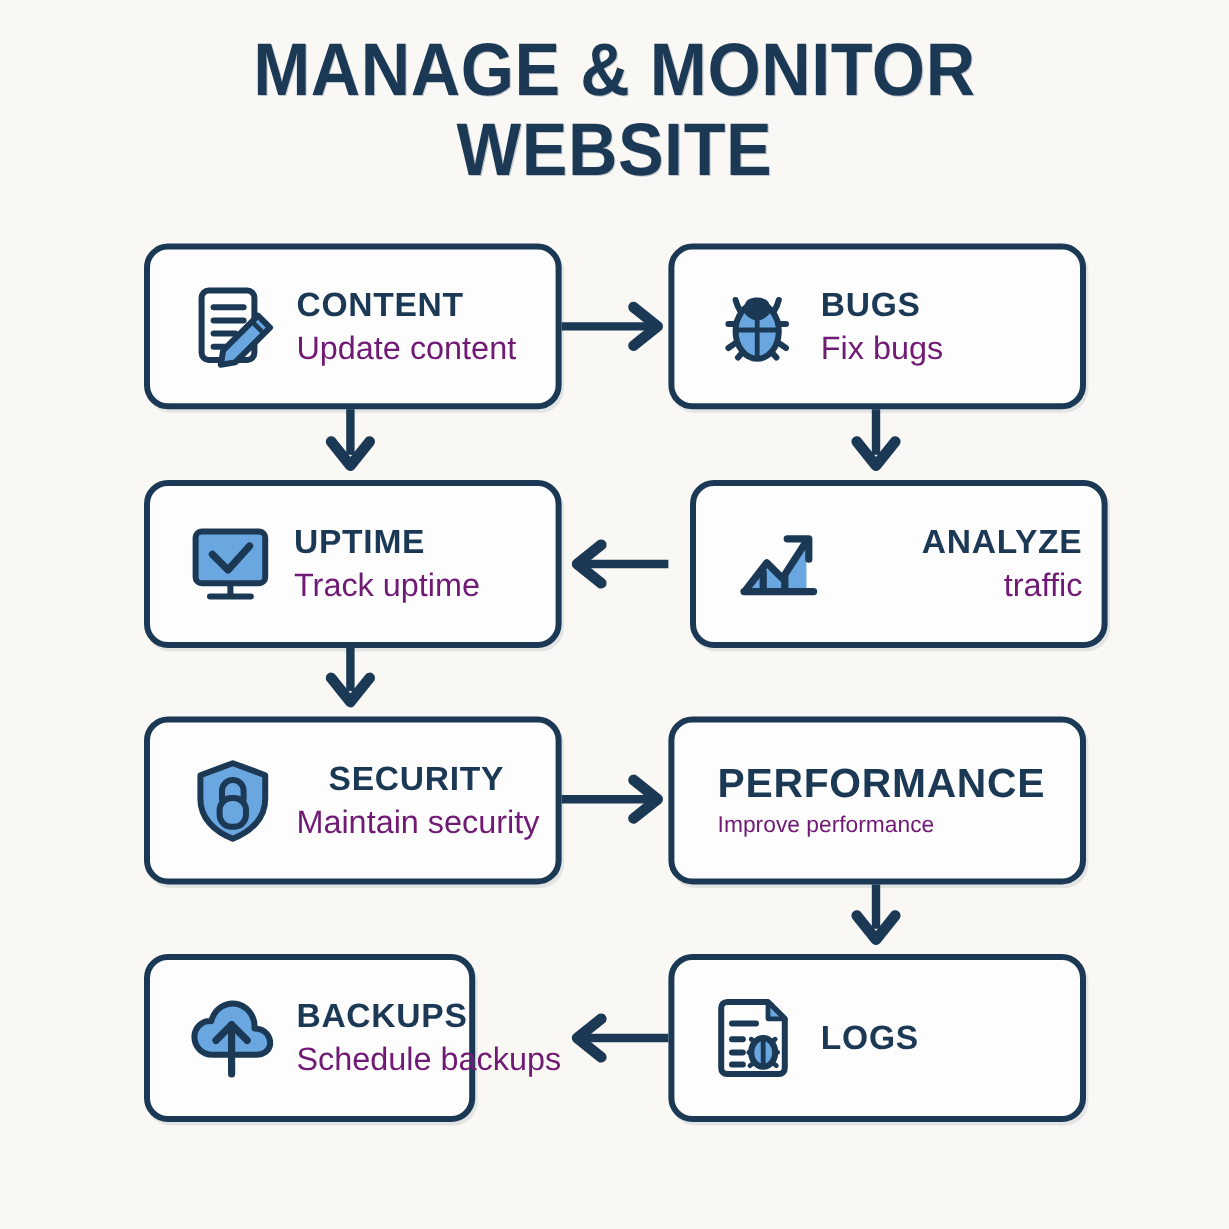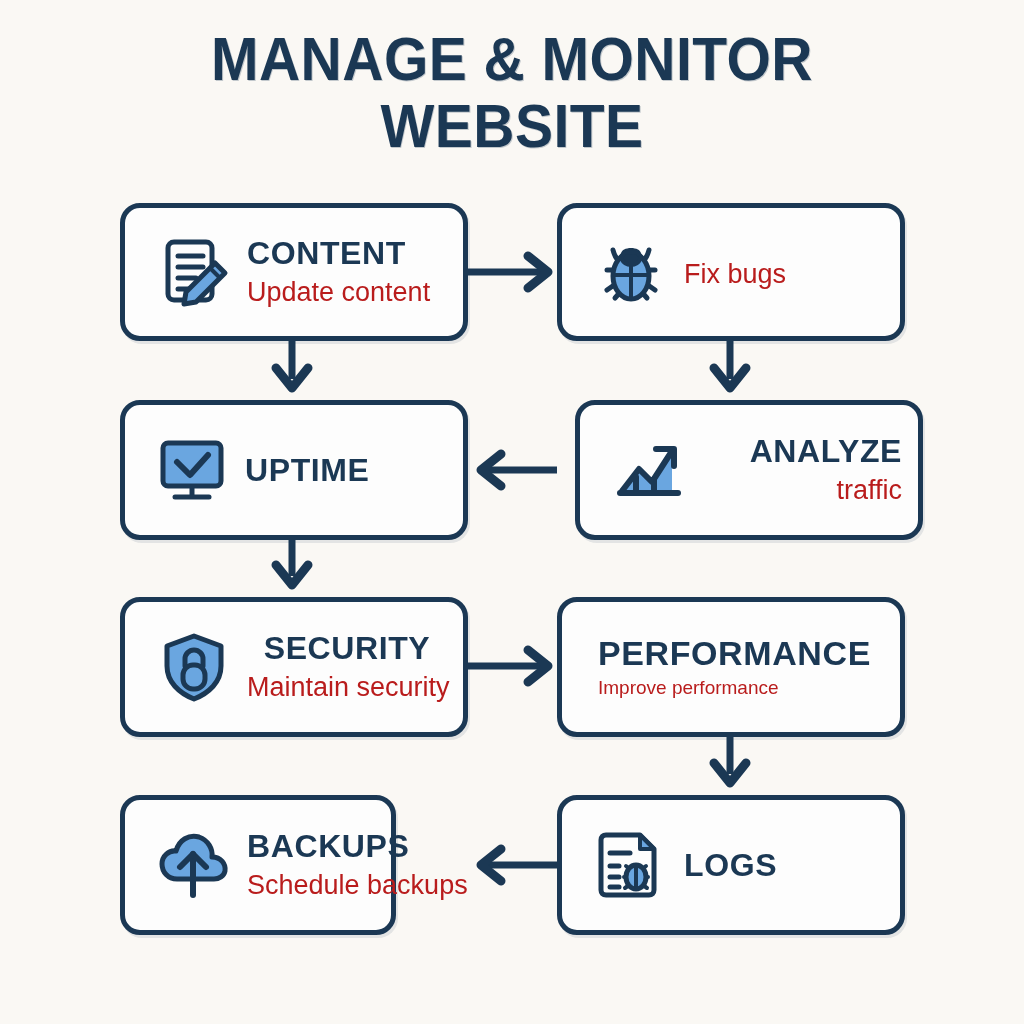--- a/index.html
+++ b/index.html
@@ -79,27 +79,27 @@
     min-width: 0;
     display: flex;
     flex-direction: column;
     justify-content: center;
     overflow: visible;
     white-space: nowrap;
   }
   .node-title {
     color: #1b3854;
     font-weight: 700;
-    font-size: 32px;
+    font-size: 28px;
     letter-spacing: 0.6px;
     line-height: 1.15;
     text-transform: uppercase;
   }
   .node-sub {
-    color: #b91c1c;
+    color: #701a75;
     font-weight: 400;
     font-size: 27px;
     line-height: 1.2;
     margin-top: 4px;
   }
   .node.no-icon { padding-left: 36px; }
   .node.no-icon .node-title { font-size: 34px; }
   .node.no-icon .node-sub { font-size: 19px; }
 
   
@@ -204,35 +204,37 @@
           <path d="M52 62 L45 54"></path>
         </g>
         <path d="M26 18 C26 10 46 10 46 18 Z" fill="#1b3854"></path>
         <ellipse cx="36" cy="40" rx="18" ry="23" fill="#6aa6e0" stroke="#1b3854" stroke-width="5"></ellipse>
         <path d="M26 22 C26 14 46 14 46 22 C44 26 40 29 36 29 C32 29 28 26 26 22 Z" fill="#1b3854" stroke="#1b3854" stroke-width="4"></path>
         <line x1="36" y1="19" x2="36" y2="62" stroke="#1b3854" stroke-width="4"></line>
         <line x1="19" y1="39" x2="53" y2="39" stroke="#1b3854" stroke-width="4"></line>
       </svg>
     </div>
     <div class="node-text">
+      <div class="node-title">BUGS</div>
       <div class="node-sub">Fix bugs</div>
     </div>
   </div>
 
   <div class="node" id="node-uptime">
     <div class="node-icon">
       <svg width="74" height="74" viewBox="0 0 74 74">
         <rect x="8" y="10" width="58" height="43" rx="5" fill="#6aa6e0" stroke="#1b3854" stroke-width="5"></rect>
         <polyline points="22,29 35,42 53,22" fill="none" stroke="#1b3854" stroke-width="6" stroke-linecap="round" stroke-linejoin="round"></polyline>
         <line x1="37" y1="53" x2="37" y2="63" stroke="#1b3854" stroke-width="5"></line>
         <line x1="20" y1="64" x2="54" y2="64" stroke="#1b3854" stroke-width="5" stroke-linecap="round"></line>
       </svg>
     </div>
     <div class="node-text">
       <div class="node-title">UPTIME</div>
+      <div class="node-sub">Track uptime</div>
     </div>
   </div>
 
   <div class="node" id="node-analyze">
     <div class="node-icon">
       <svg width="74" height="74" viewBox="0 0 74 74">
         <path d="M10 58 L27 36 L40 49 L60 18 L60 58 Z" fill="#6aa6e0"></path>
         <polyline points="10,58 27,36 40,49 60,18" fill="none" stroke="#1b3854" stroke-width="6" stroke-linejoin="round" stroke-linecap="round"></polyline>
         <polyline points="44,16 62,16 62,33" fill="none" stroke="#1b3854" stroke-width="6" stroke-linejoin="round" stroke-linecap="round"></polyline>
         <g stroke="#1b3854" stroke-width="6" stroke-linecap="round">

